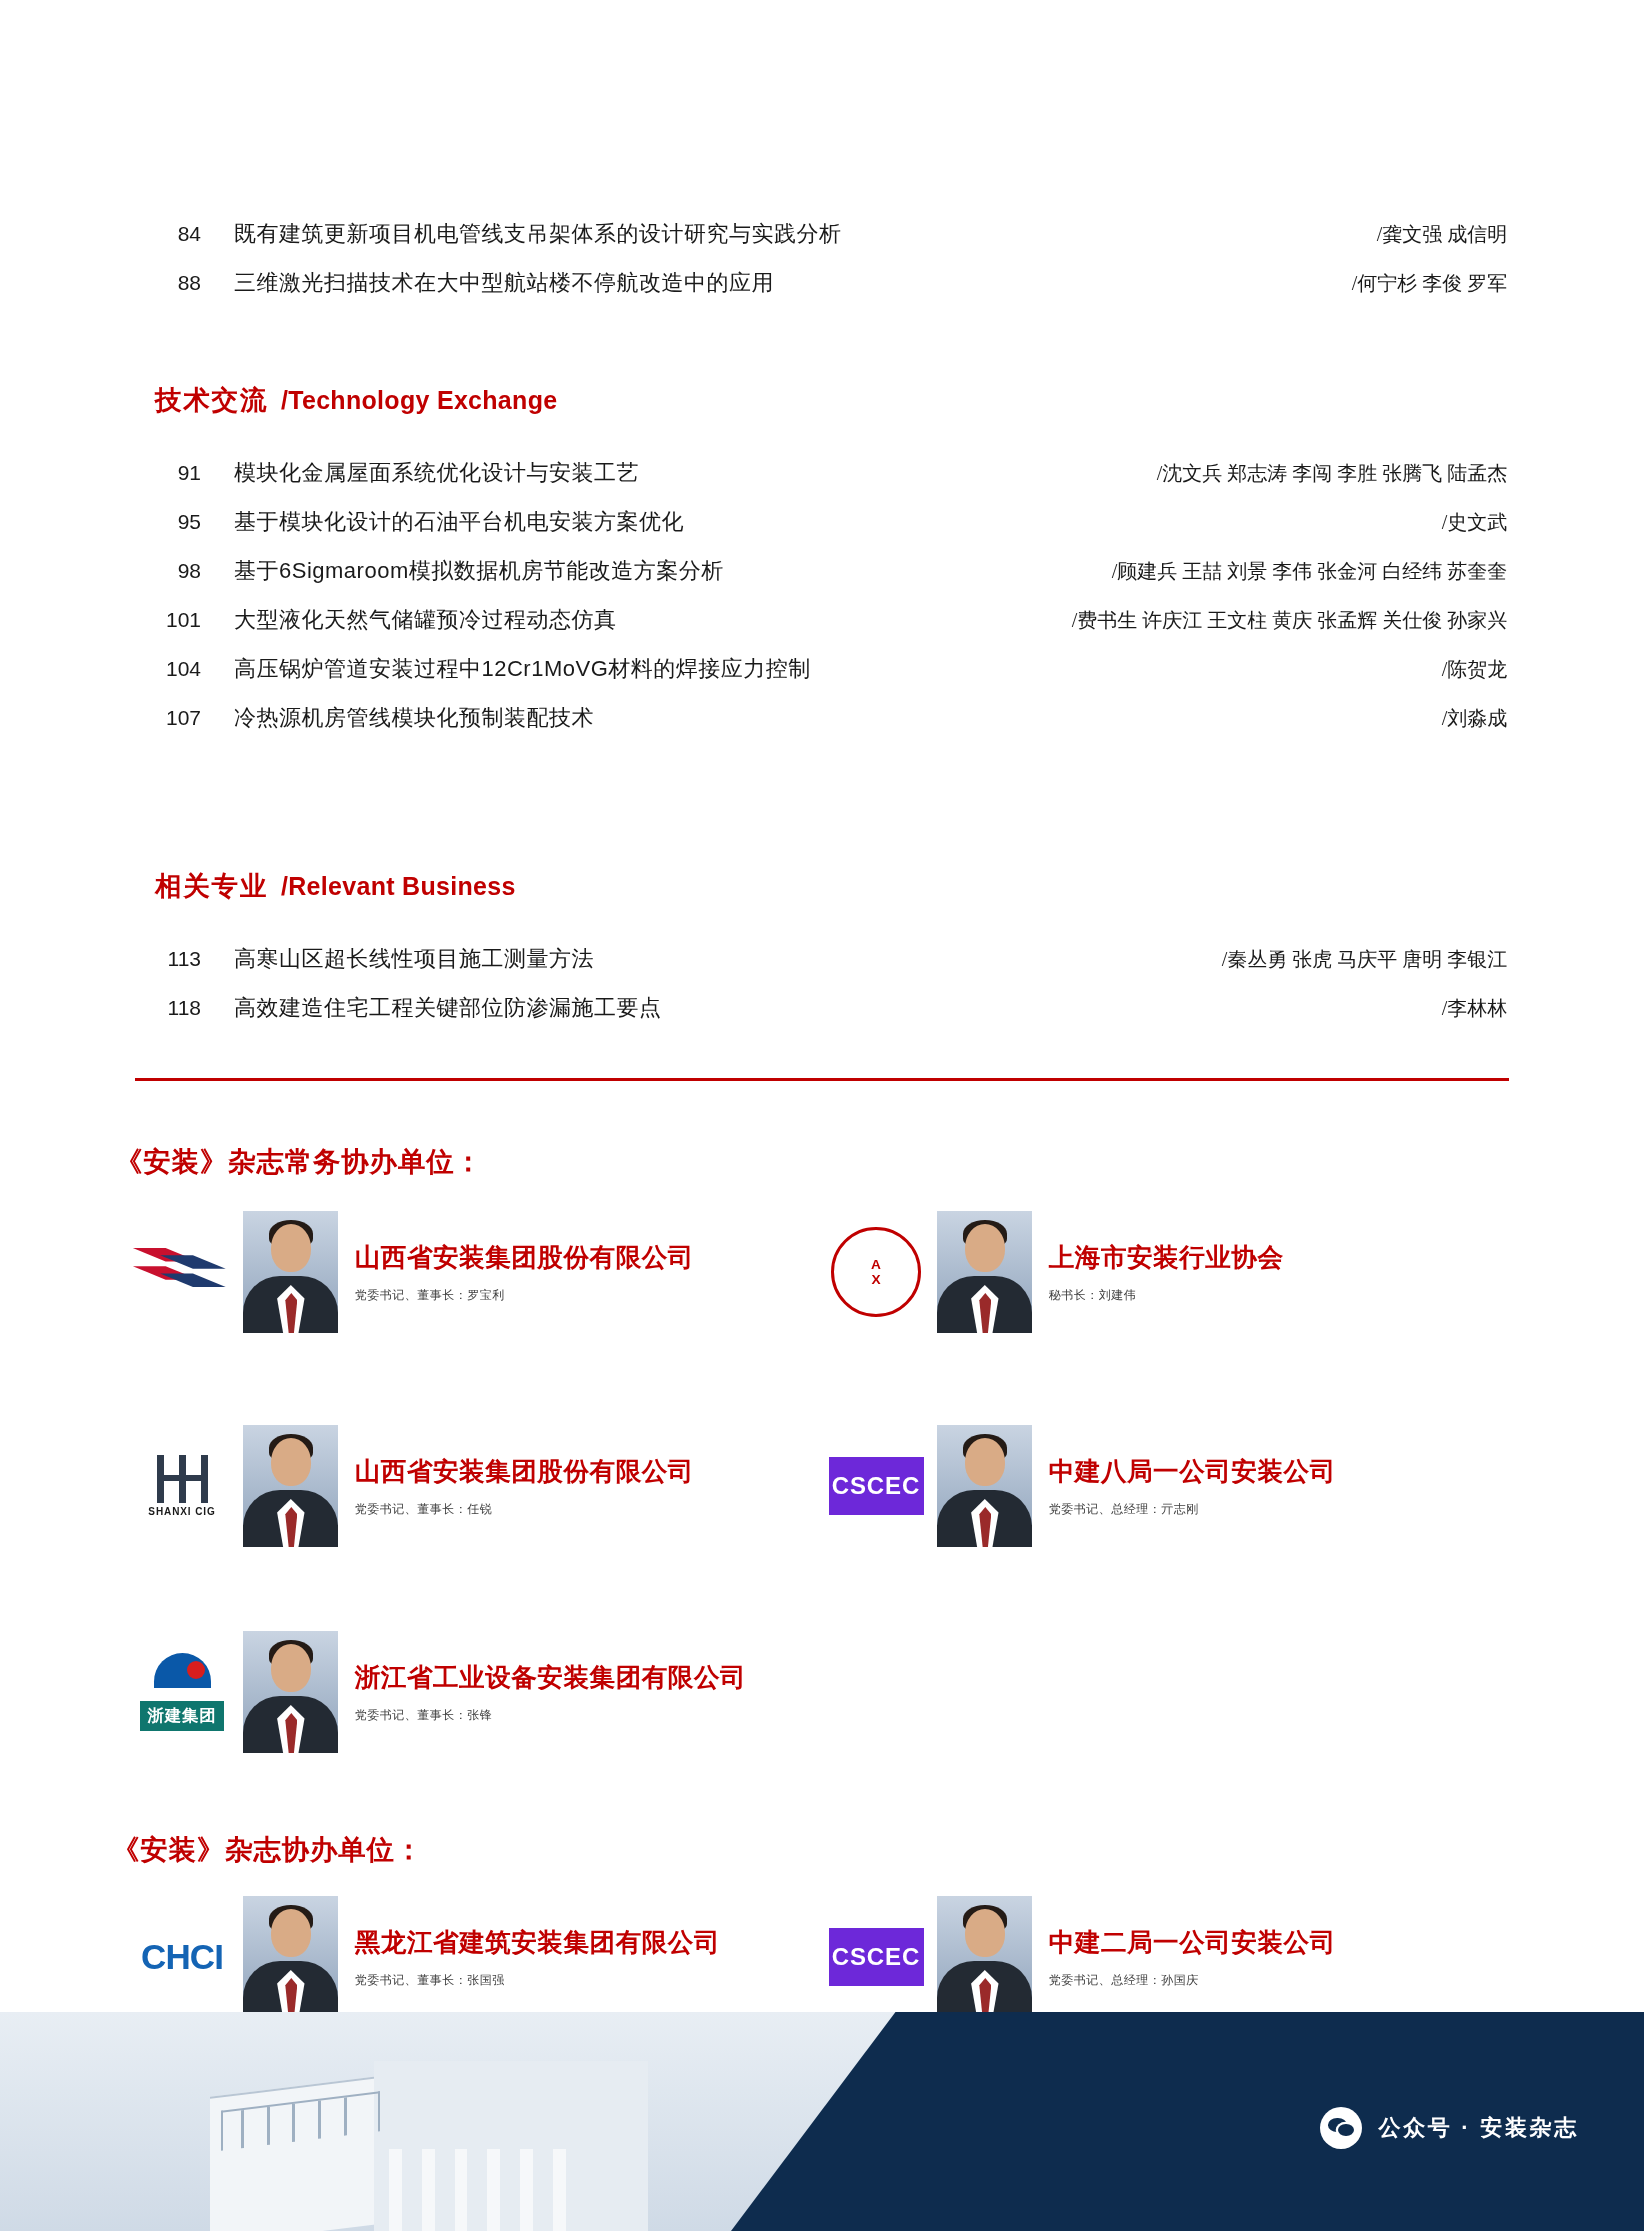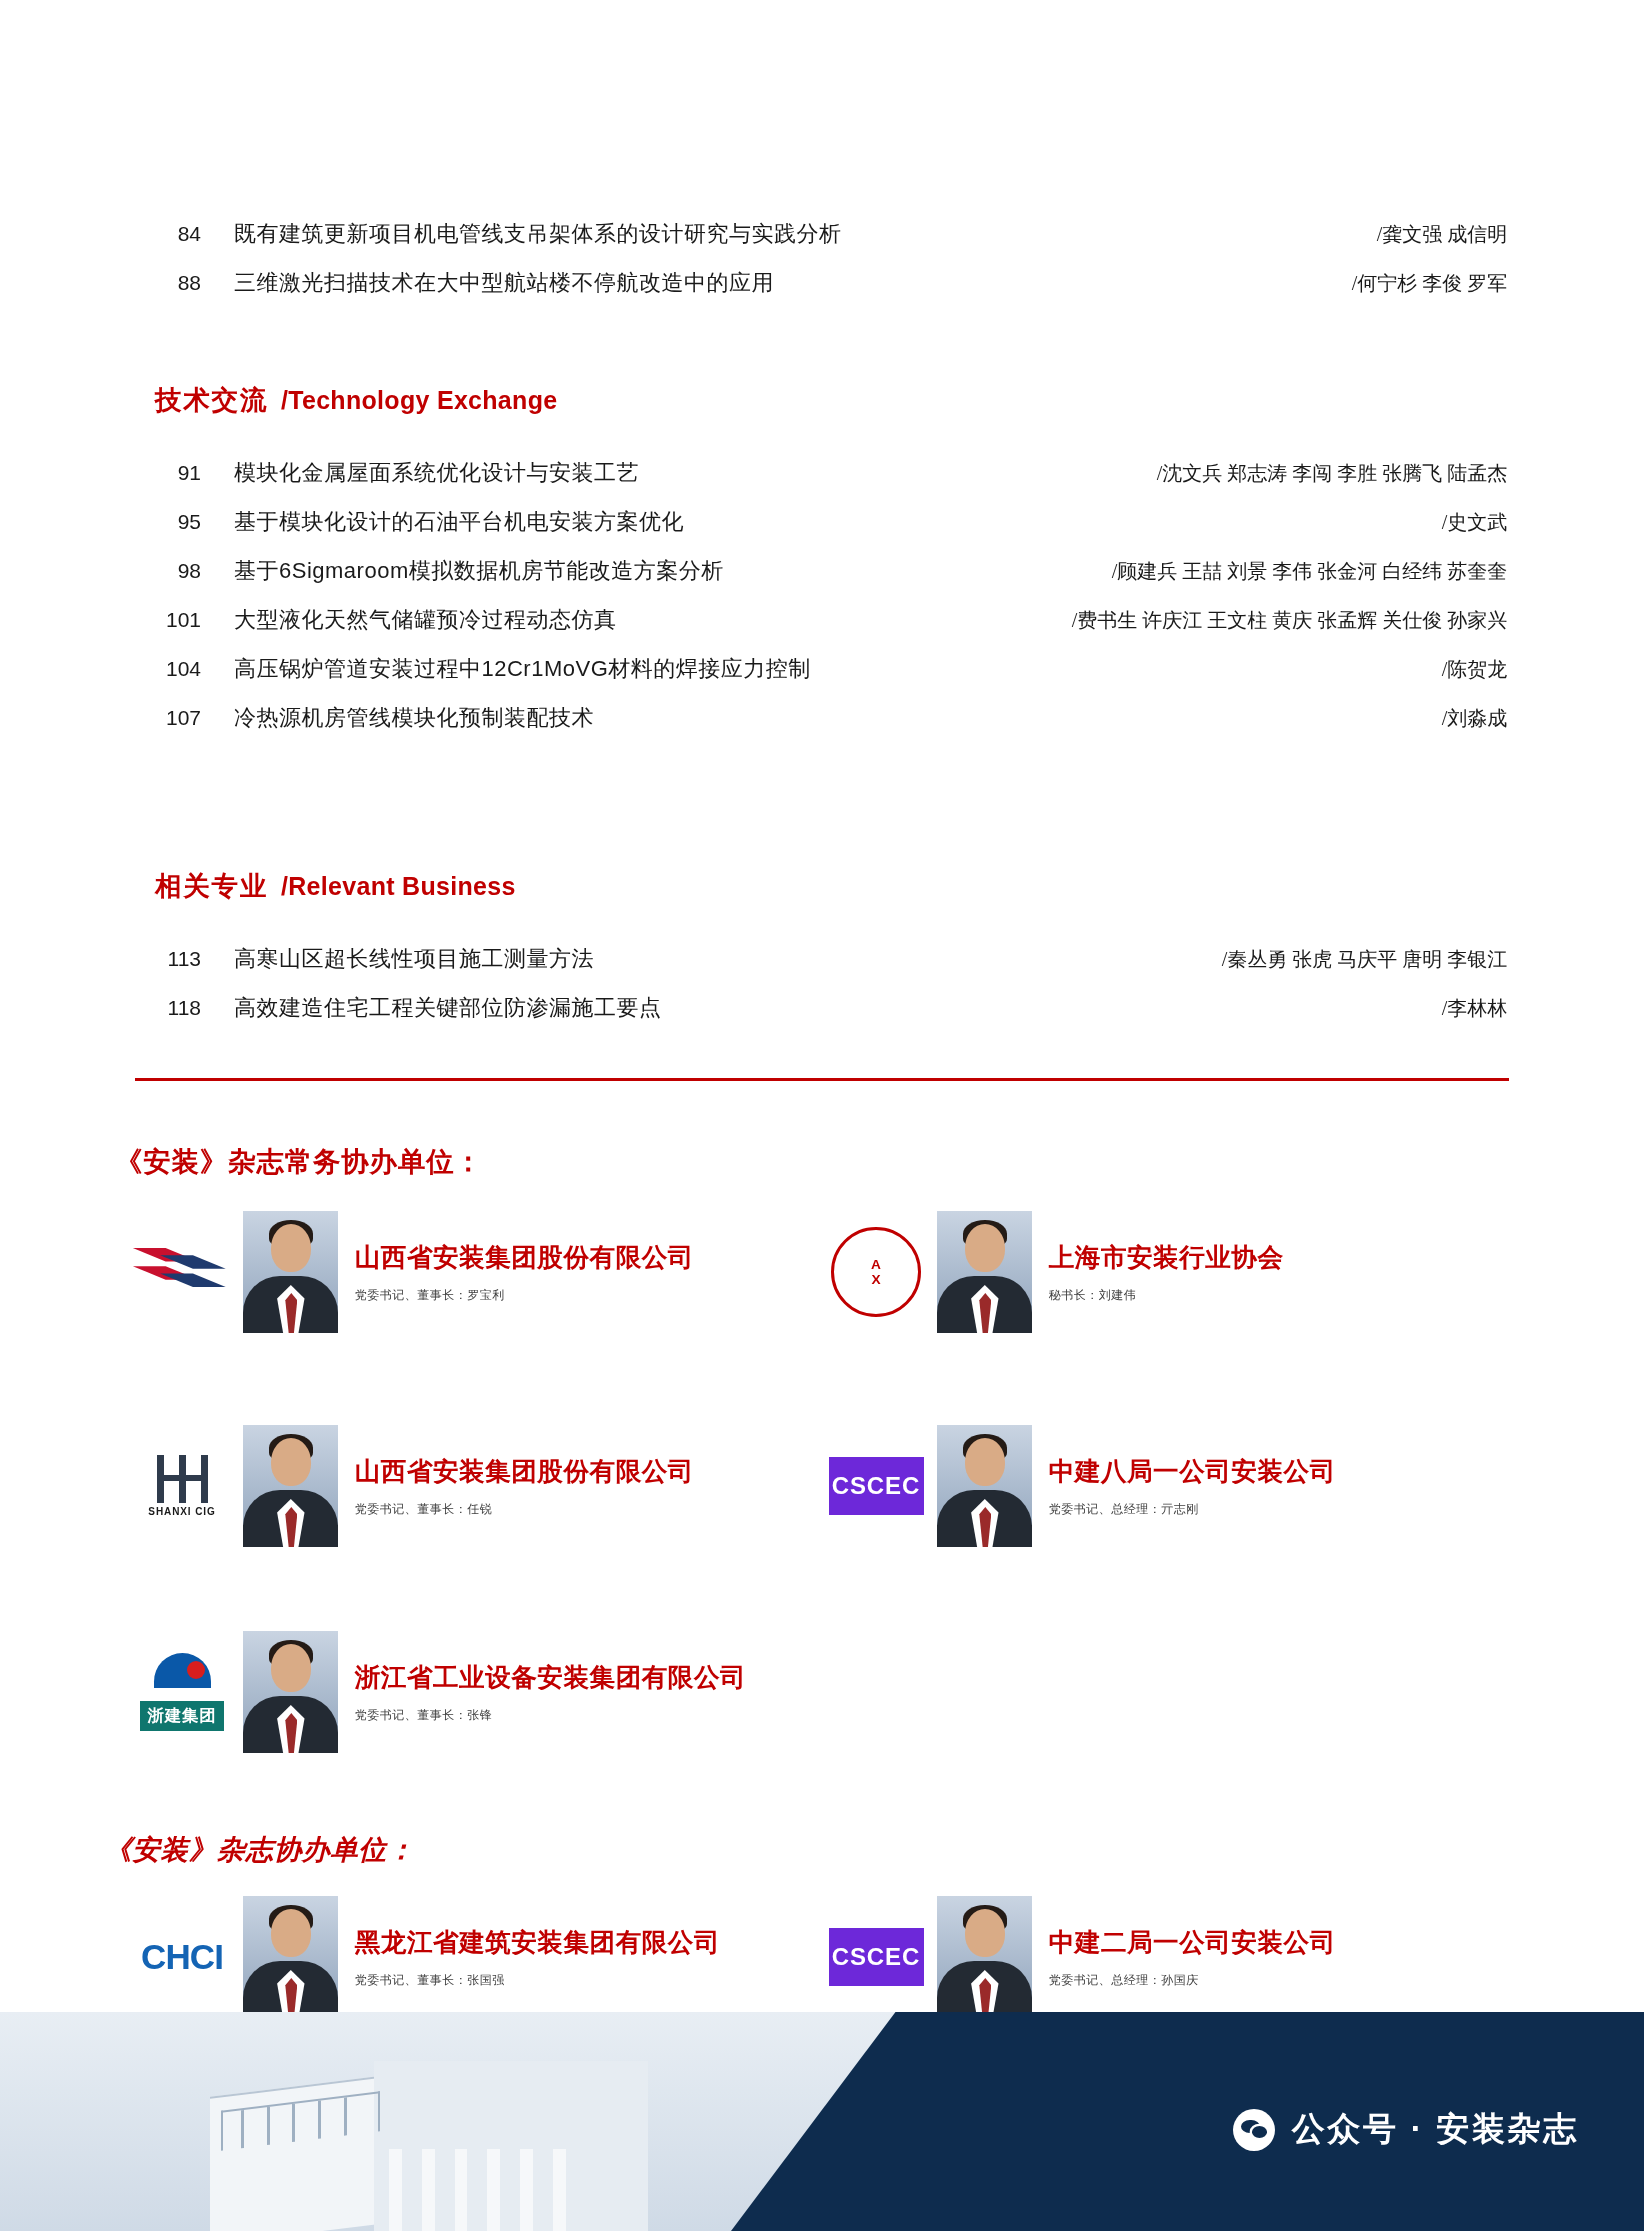--- a/index.html
+++ b/index.html
@@ -296,21 +296,21 @@
     position: absolute;
     left: 18.3px; top: 17.4px;
     width: 15.5px; height: 12px;
     border-radius: 50%;
     background: #0e2c4e;
     box-shadow: 0 0 0 2.3px #ffffff;
   }
   .wechat-text {
     margin-left: 16.4px;
     color: #ffffff;
-    font-size: 33px;
+    font-size: 22px;
     font-weight: bold;
     letter-spacing: 2.7px;
     white-space: nowrap;
     text-align: center;
   }
   .logo-circle {
     width: 84px; height: 84px;
     border-radius: 50%;
     border: 3.7px solid #c00000;
     position: relative;
@@ -552,21 +552,21 @@
       <div class="body"></div>
         <div class="shirt"></div>
         <div class="tie"></div>
     </div>
     <div class="sponsor-text">
       <div class="sponsor-name">浙江省工业设备安装集团有限公司</div>
       <div class="sponsor-role">党委书记、董事长：张锋</div>
     </div>
   </div>
 
-  <div class="sponsor-heading" style="left:104px; top:1832px;font-style:italic;">《安装》杂志协办单位：</div>
+  <div class="sponsor-heading" style="left:112px; top:1832px;">《安装》杂志协办单位：</div>
 
   <div class="sponsor-card" style="left:128px; top:1896px;">
     <div class="logo-box">
       <div class="logo-chc">CHCI</div>
     </div>
     <div class="portrait">
       <div class="bgtop"></div>
         <div class="hair"></div>
         <div class="head"></div>
       <div class="body"></div>

